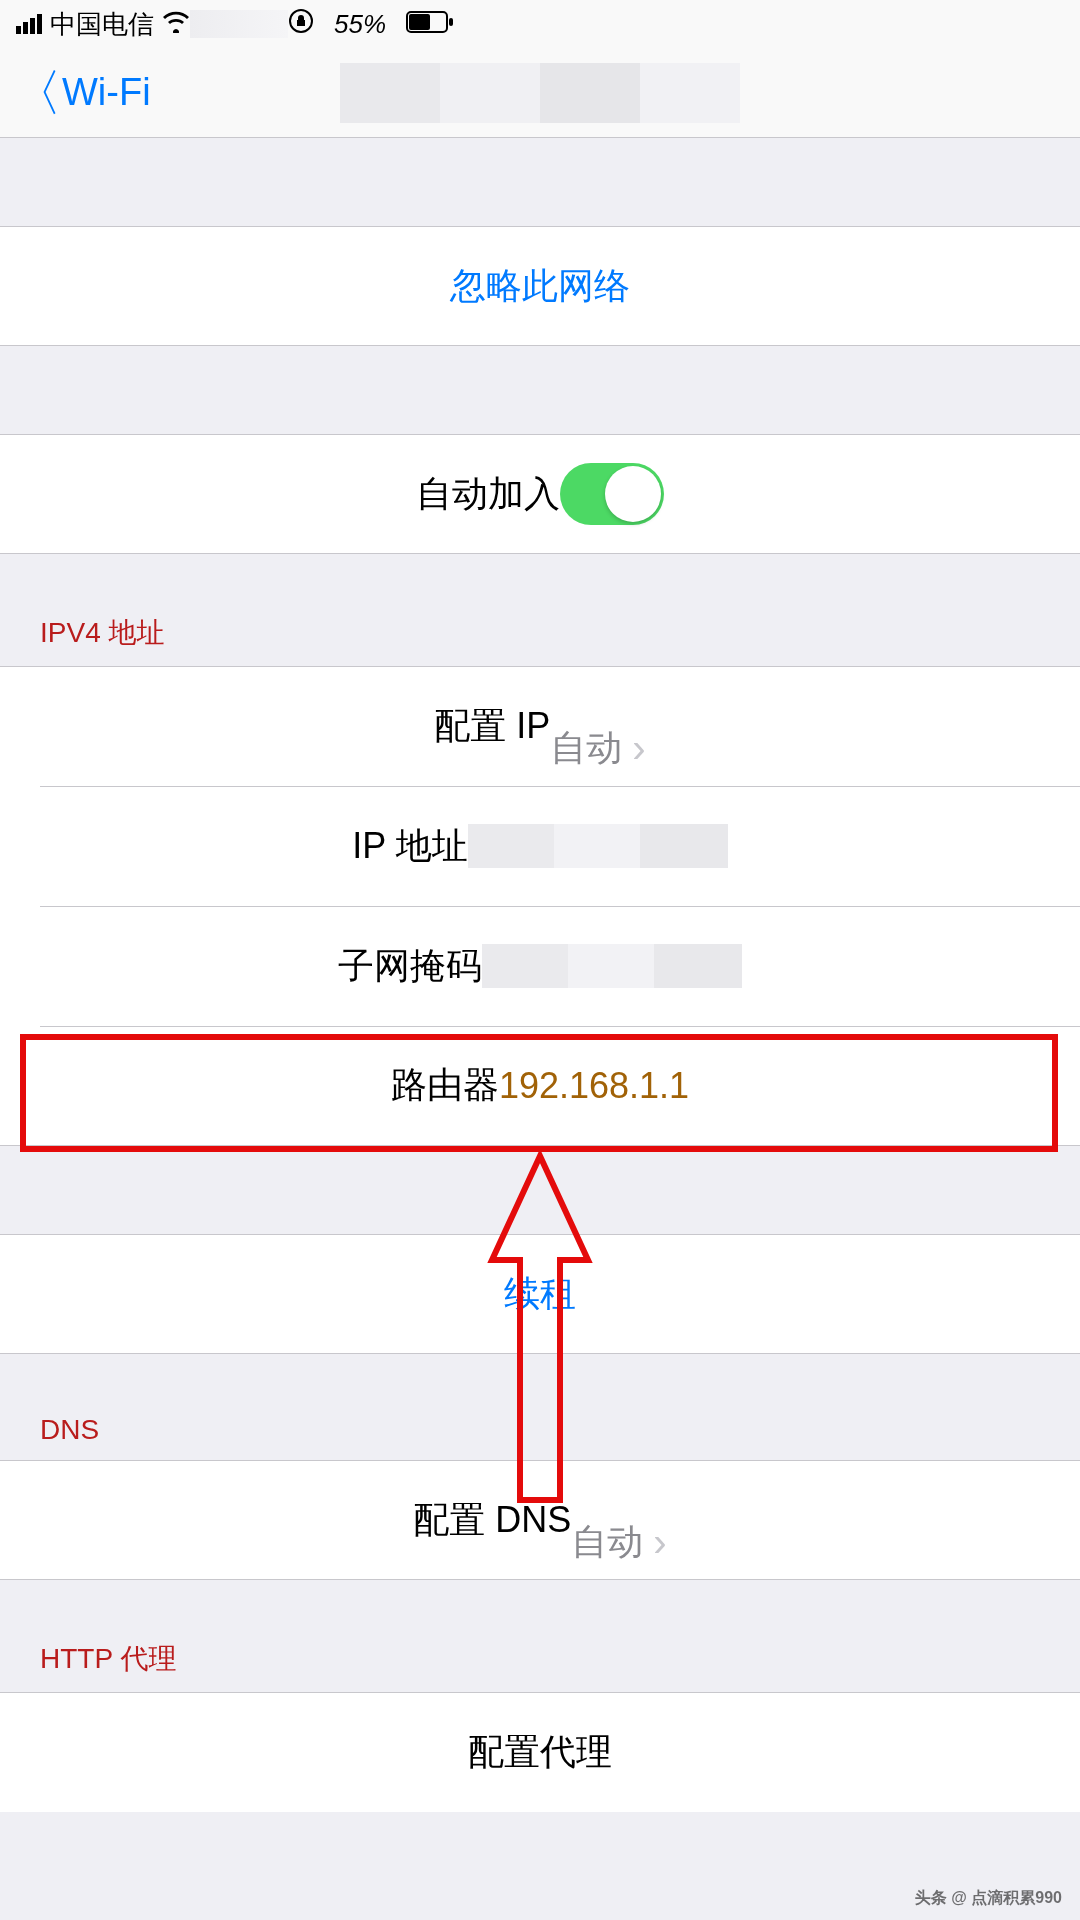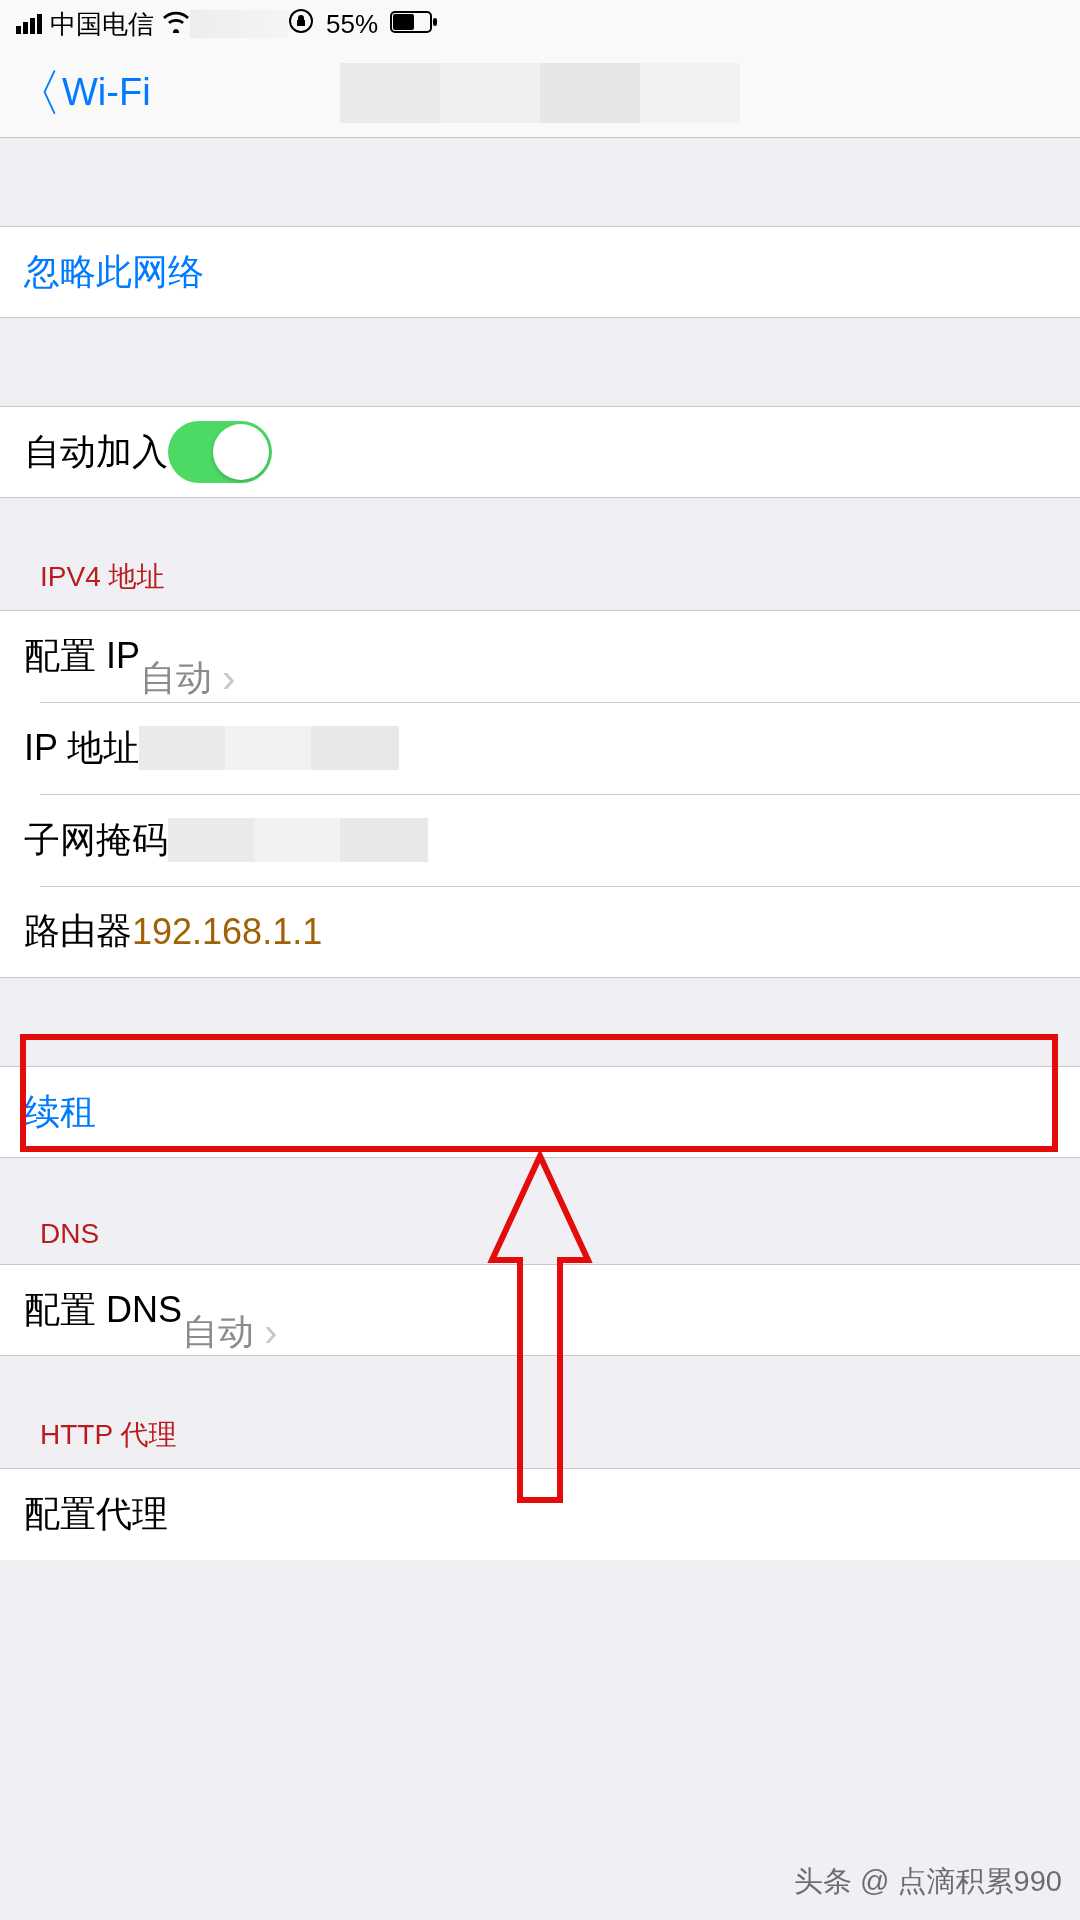--- a/index.html
+++ b/index.html
@@ -15,21 +15,21 @@
   }
   .status-bar {
     height: 48px;
     background: #f9f9f9;
     display: flex;
     align-items: center;
     padding: 0 16px;
     font-size: 26px;
   }
   .status-left { display: flex; align-items: center; gap: 8px; }
-  .status-right { display: flex; align-items: center; gap: 12px; }
+  .status-right { display: flex; align-items: center; gap: 20px; font-style: italic; }
   .signal-bars { display: flex; align-items: flex-end; gap: 2px; }
   .signal-bars span { width: 5px; background: #000; display: block; }
   .signal-bars span:nth-child(1){height:8px}
   .signal-bars span:nth-child(2){height:12px}
   .signal-bars span:nth-child(3){height:16px}
   .signal-bars span:nth-child(4){height:20px}
   .nav-bar {
     height: 90px;
     background: #f9f9f9;
     border-bottom: 1px solid #c8c7cc;
@@ -49,25 +49,25 @@
     position: absolute;
     left: 50%;
     transform: translateX(-50%);
     width: 400px;
     height: 60px;
     background: linear-gradient(90deg,#e9e9ec 0 25%,#f0f0f3 25% 50%,#e6e6e9 50% 75%,#f1f1f4 75%);
   }
   .section-gap { height: 88px; }
   .cell {
     background: #fff;
-    height: 92px;
-    display: flex;
-    align-items: center;
-    justify-content: flex-start;
-    padding: 0 24px;
+    height: 120px;
+    display: flex;
+    align-items: center;
+    justify-content: center;
+    padding: 0 40px;
     position: relative;
   }
   .cell + .cell::before {
     content: "";
     position: absolute;
     left: 40px; right: 0; top: 0;
     height: 1px;
     background: #c8c7cc;
   }
   .group-border-top { border-top: 1px solid #c8c7cc; }
@@ -101,23 +101,24 @@
     border: 6px solid #e40b0b;
     pointer-events: none;
   }
   .arrow-annot {
     position: absolute;
     pointer-events: none;
   }
   .watermark {
     position: absolute;
     right: 18px;
-    bottom: 18px;
-    font-size: 29px;
+    bottom: 11px;
+    font-size: 16px;
     color: rgba(0,0,0,.55);
+    font-weight: bold;
   }
   .time-redacted {
     width: 98px; height: 28px;
     background: linear-gradient(90deg,#ededf0,#f5f5f7);
   }
   .status-carrier{font-weight:500}
 </style>
 </head>
 <body>
 

